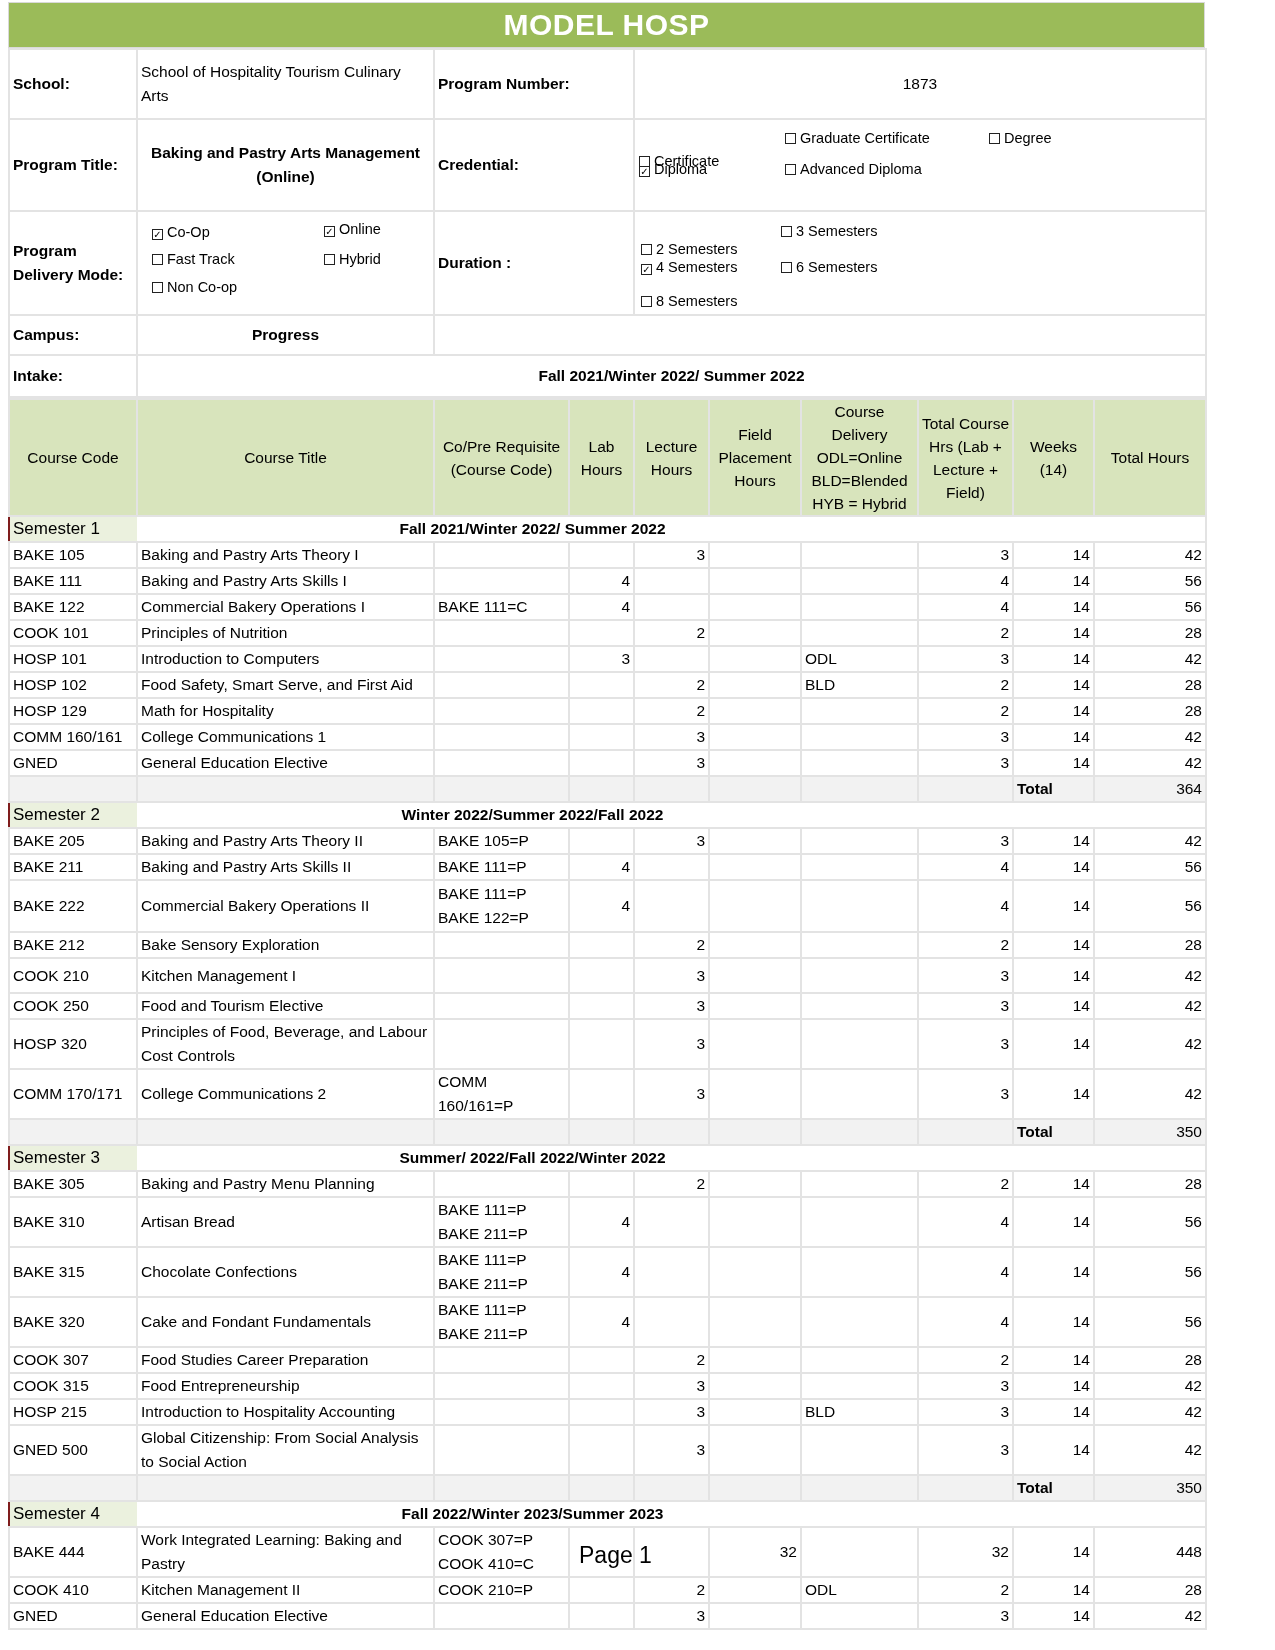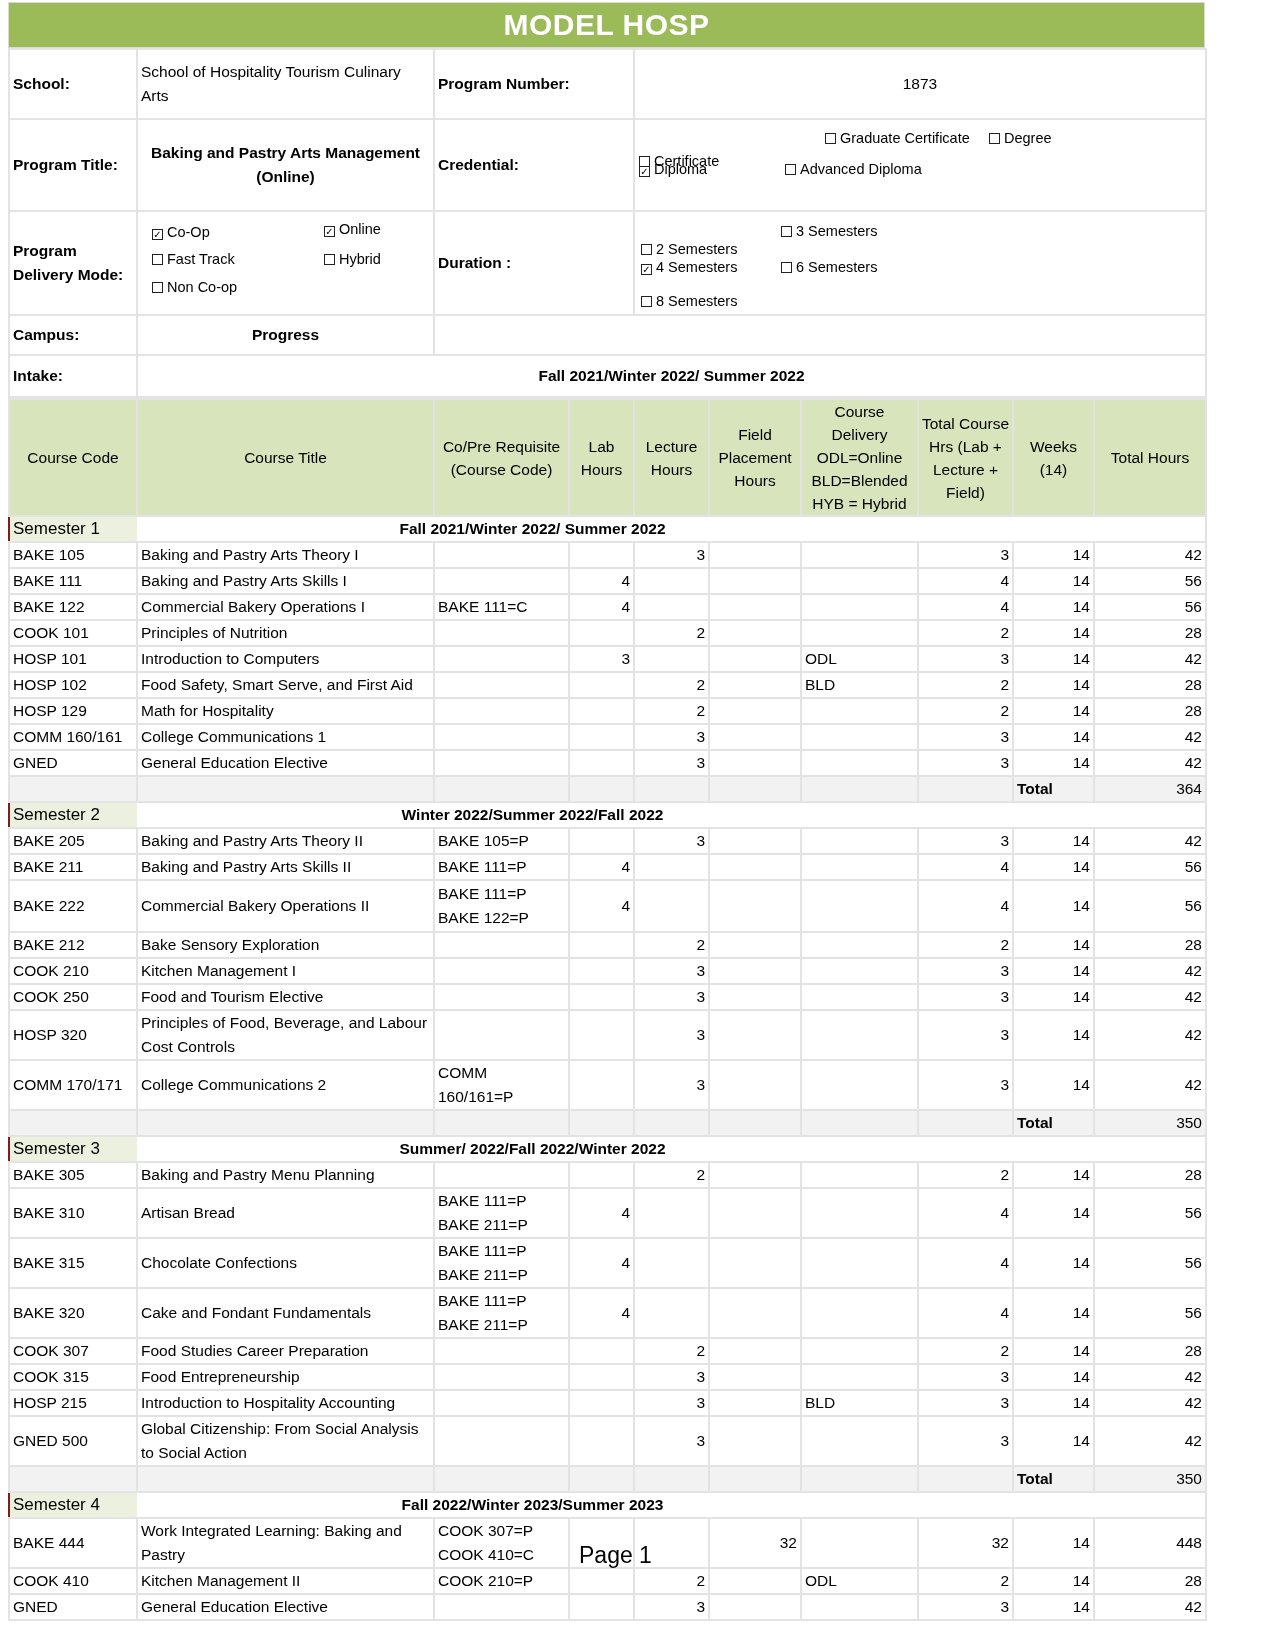--- a/index.html
+++ b/index.html
@@ -48,21 +48,21 @@
       <td class="lbl">Program Number:</td>
       <td class="center">1873</td>
     </tr>
     <tr style="height:90px">
       <td class="lbl">Program Title:</td>
       <td class="lbl center">Baking and Pastry Arts Management (Online)</td>
       <td class="lbl">Credential:</td>
       <td style="padding:0">
         <div class="opts" id="credential-opts" style="height:90px">
               <div class="opt" style="left: 4px; top: 4px; margin-top: 25px;"><span class="cb"></span><span>Certificate</span></div>
-              <div class="opt" style="left: 150px; top: 6px; margin-left: 40px;"><span class="cb"></span><span>Graduate Certificate</span></div>
+              <div class="opt" style="left: 150px; top: 6px;"><span class="cb"></span><span>Graduate Certificate</span></div>
               <div class="opt" style="left: 354px; top: 6px;"><span class="cb"></span><span>Degree</span></div>
               <div class="opt" style="left: 4px; top: 37px;"><span class="cb">✓</span><span>Diploma</span></div>
               <div class="opt" style="left: 150px; top: 37px;"><span class="cb"></span><span>Advanced Diploma</span></div>
             </div>
       </td>
     </tr>
     <tr style="height:102px">
       <td class="lbl">Program Delivery Mode:</td>
       <td style="padding:0">
         <div class="opts" id="delivery-opts" style="height:102px">
@@ -291,21 +291,21 @@
           <td>Bake Sensory Exploration</td>
           <td></td>
           <td class="right"></td>
           <td class="right">2</td>
           <td class="right"></td>
           <td></td>
           <td class="right">2</td>
           <td class="right">14</td>
           <td class="right">28</td>
         </tr>
-        <tr style="height: 26px;">
+        <tr style="height: 35px;">
           <td>COOK 210</td>
           <td>Kitchen Management I</td>
           <td></td>
           <td class="right"></td>
           <td class="right">3</td>
           <td class="right"></td>
           <td></td>
           <td class="right">3</td>
           <td class="right">14</td>
           <td class="right">42</td>

